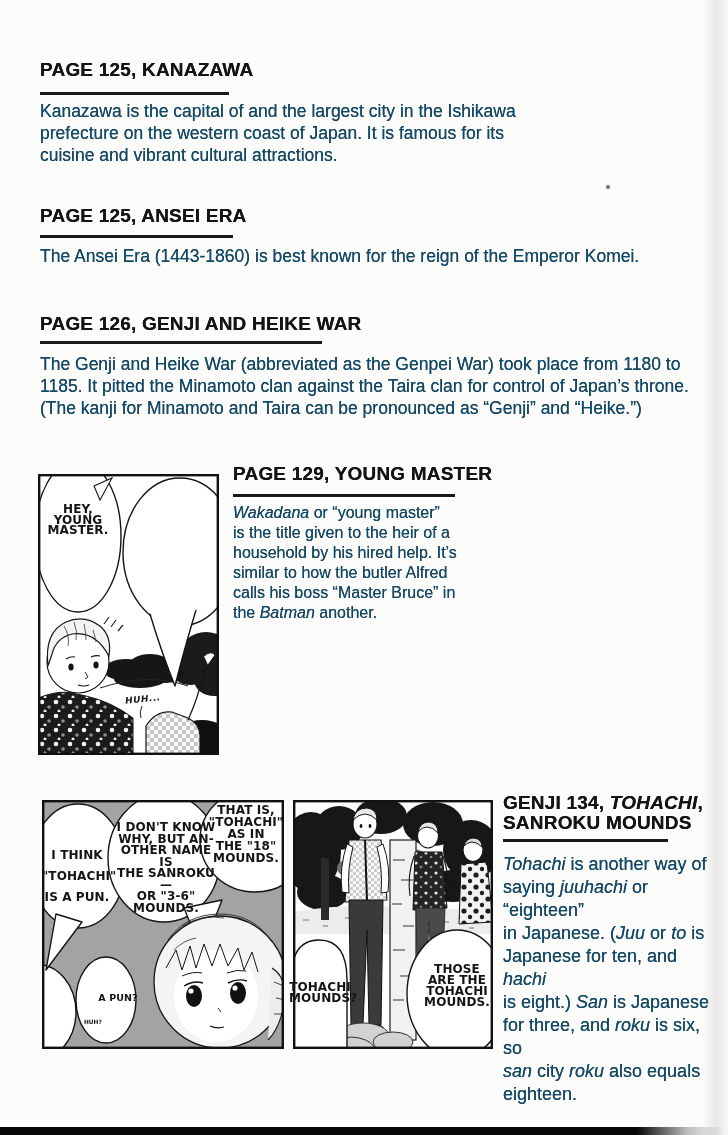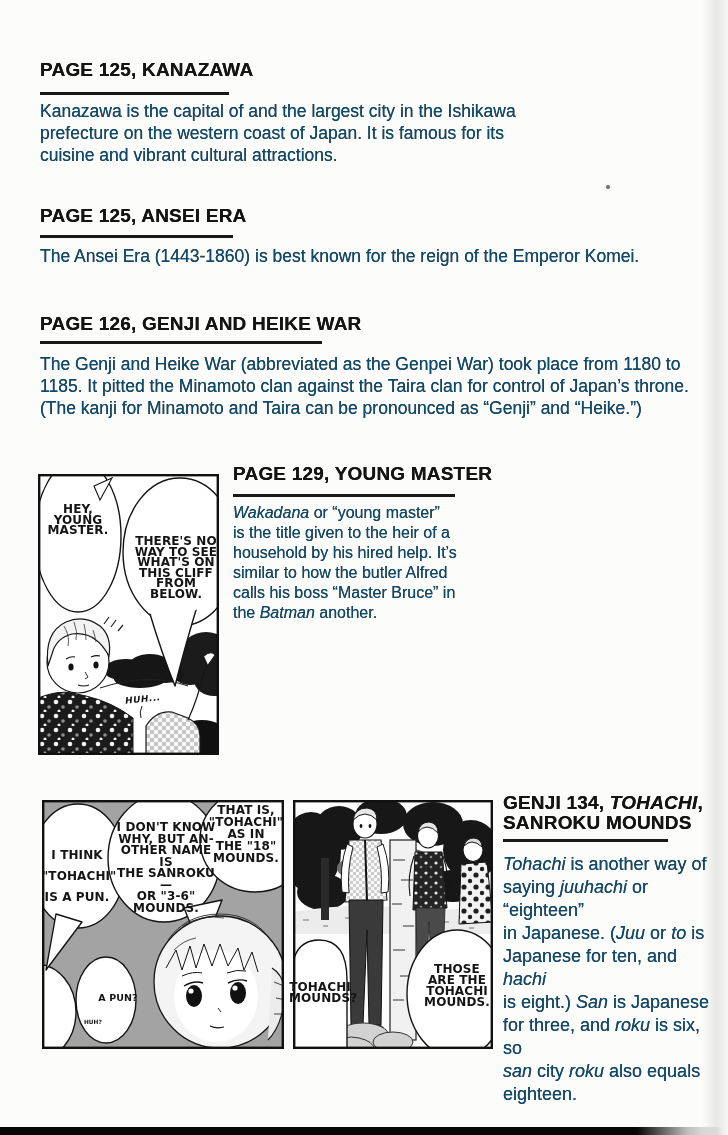--- a/index.html
+++ b/index.html
@@ -144,25 +144,20 @@
       <path d="M40,211 q6,2 11,0" stroke="#111" fill="none" stroke-width="1.1"></path>
       <path d="M0,224 Q20,216 34,219 L48,222 Q74,228 95,244 L95,281 L0,281 Z" fill="url(#fl1)" stroke="#141414" stroke-width="1"></path>
     </g>
     <path d="M104,232 q-3,6 -1,12" stroke="#222" fill="none" stroke-width="1"></path>
     <rect x="1.2" y="1.2" width="178.6" height="278.6" fill="none" stroke="#111" stroke-width="2.4"></rect>
   </svg>
 
   <div class="bubble-text" style="left:46px;top:504px;width:64px">HEY,
 YOUNG
 MASTER.</div>
-  <div class="bubble-text" style="left:134px;top:536px;width:84px">THERE'S NO
-WAY TO SEE
-WHAT'S ON
-THIS CLIFF
-FROM BELOW.</div>
   <div class="bubble-text hand" style="left:120px;top:694px;width:46px">HUH...</div>
 
   <svg class="panel" style="left:42px;top:800px" width="242" height="249" viewBox="0 0 242 249">
     <rect width="242" height="249" fill="#a3a3a3"></rect>
 
     <g fill="#ffffff" stroke="#141414" stroke-width="1.4">
       <ellipse cx="-6" cy="212" rx="40" ry="48"></ellipse>
       <ellipse cx="36" cy="66" rx="47" ry="62"></ellipse>
       <path d="M14,114 L4,170 L40,122 Z" stroke-linejoin="round"></path>
       <ellipse cx="122" cy="58" rx="56" ry="64"></ellipse>

